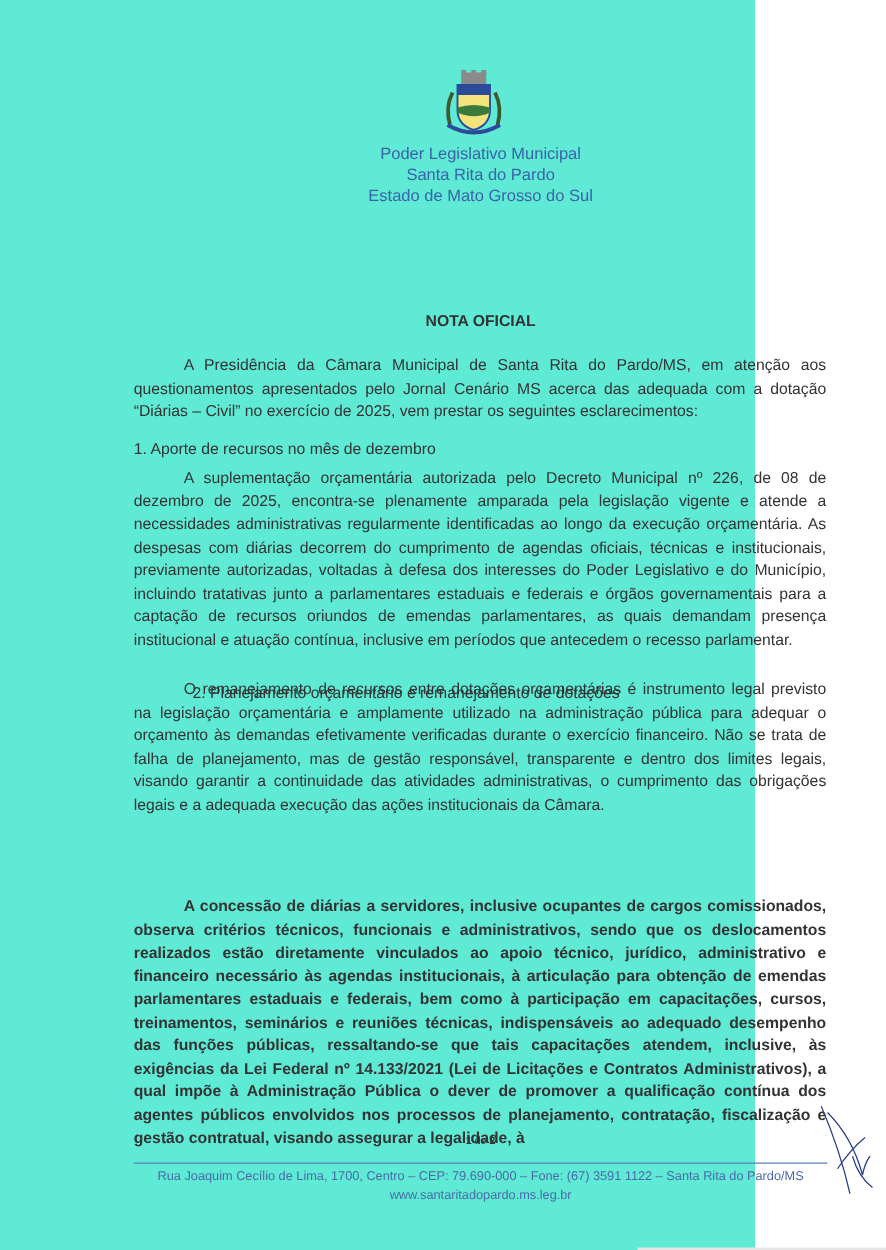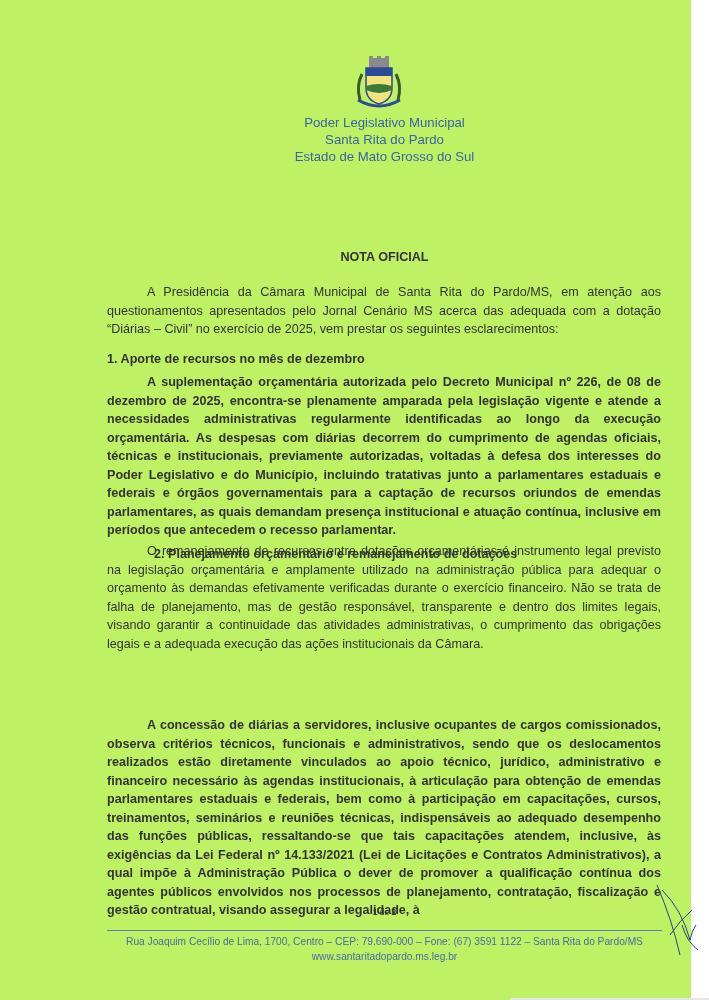--- a/index.html
+++ b/index.html
@@ -1,33 +1,33 @@
 <!DOCTYPE html>
 <html><head>
 <meta charset="utf-8">
 <style>
   html, body { margin: 0; padding: 0; background: #ffffff; }
   body { width: 709px; height: 1000px; position: relative; overflow: hidden;
          font-family: "Liberation Sans", "DejaVu Sans", sans-serif; color: #2a2a2a; }
-  .page { position: absolute; left: 0; top: 0; width: 691px; height: 1000px; background: #bef264; }
+  .page { position: absolute; left: 0; top: 0; width: 604px; height: 1000px; background: #5eead4; }
 
   .crest { position: absolute; left: 350px; top: 56px; width: 58px; height: 56px; }
   .header { position: absolute; top: 114px; left: 0; width: 769px; text-align: center;
             color: #3a63a8; font-size: 13.2px; line-height: 17px; }
   .header div { white-space: nowrap; }
 
   .dateline { position: absolute; top: 199px; right: 48px; font-size: 13.2px; color: #333; }
 
   .title { position: absolute; top: 250px; left: 0; width: 769px; text-align: center;
            font-weight: bold; font-size: 12.6px; color: #333; }
 
   .text { position: absolute; left: 107px; width: 554px; font-size: 12.6px; line-height: 18.5px;
           color: #333; text-align: justify; }
   .text p { margin: 0; text-indent: 40px; }
-  .heading { position: absolute; left: 107px; font-size: 12.6px; font-weight: bold; color: #333; white-space: nowrap; }
+  .heading { position: absolute; left: 107px; font-size: 12.6px; font-weight: normal; color: #333; white-space: nowrap; }
 
   .pagenum { position: absolute; top: 907px; left: 0; width: 769px; text-align: center; font-size: 8.5px; color: #333; }
   .pagenum b { font-weight: bold; }
   .footer-rule { position: absolute; top: 930px; left: 107px; width: 555px; height: 1px; background: #5a7fb8; }
   .footer { position: absolute; top: 935px; left: 0; width: 769px; text-align: center;
             color: #4a6aa8; font-size: 10.2px; line-height: 14.5px; }
   .signature { position: absolute; left: 652px; top: 880px; width: 50px; height: 80px; }
   .bottom-edge { position: absolute; left: 510px; top: 998px; width: 199px; height: 2px; background: #e5e5e5; }
 </style>
 </head>
@@ -55,21 +55,21 @@
   </div>
 
 
   <div class="title">NOTA OFICIAL</div>
 
   <div class="text" style="top:283px;">
     <p>A Presidência da Câmara Municipal de Santa Rita do Pardo/MS, em atenção aos questionamentos apresentados pelo Jornal Cenário MS acerca das adequada com a dotação “Diárias – Civil” no exercício de 2025, vem prestar os seguintes esclarecimentos:</p>
   </div>
 
   <div class="heading" style="top:352px;">1. Aporte de recursos no mês de dezembro</div>
-  <div class="text" style="top:373px;font-weight:bold;">
+  <div class="text" style="top:373px;">
     <p>A suplementação orçamentária autorizada pelo Decreto Municipal nº 226, de 08 de dezembro de 2025, encontra-se plenamente amparada pela legislação vigente e atende a necessidades administrativas regularmente identificadas ao longo da execução orçamentária. As despesas com diárias decorrem do cumprimento de agendas oficiais, técnicas e institucionais, previamente autorizadas, voltadas à defesa dos interesses do Poder Legislativo e do Município, incluindo tratativas junto a parlamentares estaduais e federais e órgãos governamentais para a captação de recursos oriundos de emendas parlamentares, as quais demandam presença institucional e atuação contínua, inclusive em períodos que antecedem o recesso parlamentar.</p>
   </div>
 
   <div class="heading" style="top:547px;margin-left:47px;">2. Planejamento orçamentário e remanejamento de dotações</div>
   <div class="text" style="top:542px;">
     <p>O remanejamento de recursos entre dotações orçamentárias é instrumento legal previsto na legislação orçamentária e amplamente utilizado na administração pública para adequar o orçamento às demandas efetivamente verificadas durante o exercício financeiro. Não se trata de falha de planejamento, mas de gestão responsável, transparente e dentro dos limites legais, visando garantir a continuidade das atividades administrativas, o cumprimento das obrigações legais e a adequada execução das ações institucionais da Câmara.</p>
   </div>
 
   <div class="text" style="top:716px;font-weight:bold;">
     <p>A concessão de diárias a servidores, inclusive ocupantes de cargos comissionados, observa critérios técnicos, funcionais e administrativos, sendo que os deslocamentos realizados estão diretamente vinculados ao apoio técnico, jurídico, administrativo e financeiro necessário às agendas institucionais, à articulação para obtenção de emendas parlamentares estaduais e federais, bem como à participação em capacitações, cursos, treinamentos, seminários e reuniões técnicas, indispensáveis ao adequado desempenho das funções públicas, ressaltando-se que tais capacitações atendem, inclusive, às exigências da Lei Federal nº 14.133/2021 (Lei de Licitações e Contratos Administrativos), a qual impõe à Administração Pública o dever de promover a qualificação contínua dos agentes públicos envolvidos nos processos de planejamento, contratação, fiscalização e gestão contratual, visando assegurar a legalidade, à</p>

